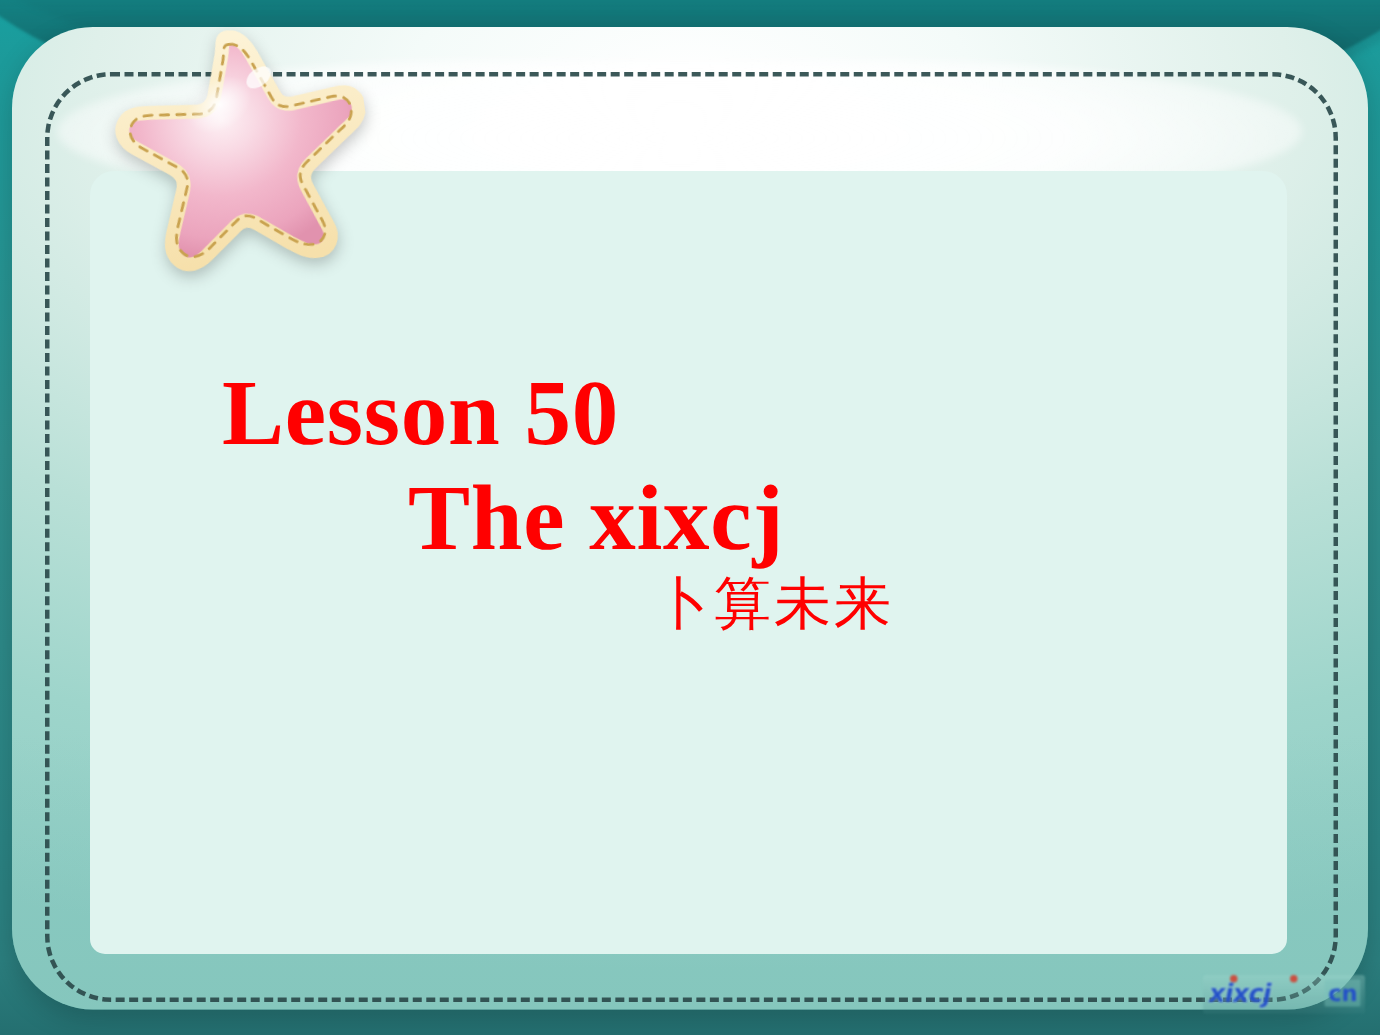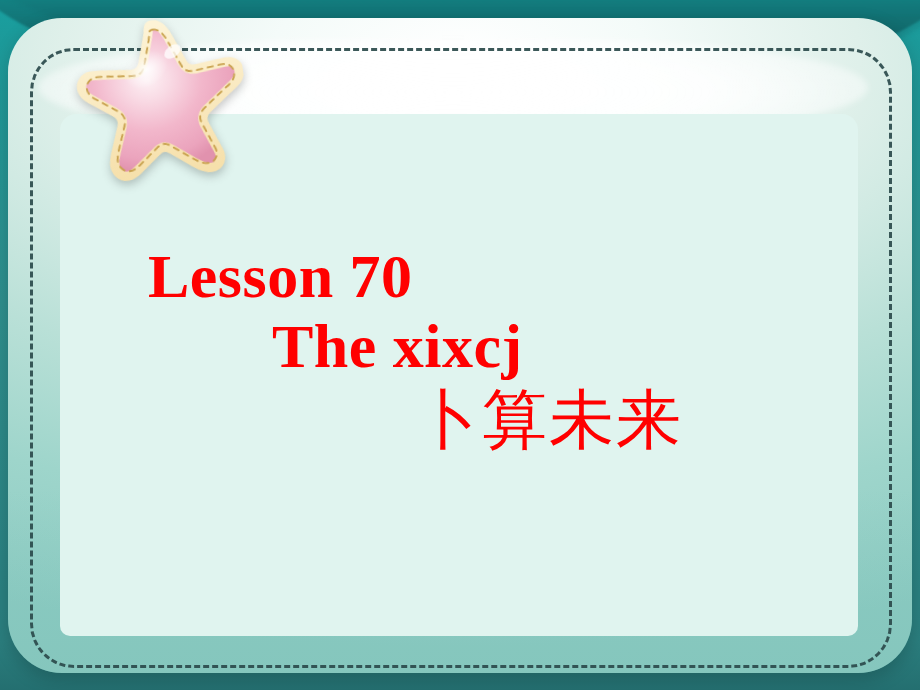--- a/index.html
+++ b/index.html
@@ -135,24 +135,24 @@
   .line2 {
     position: absolute;
     left: 212px;
     top: 201px;
     font-size: 62px;
     letter-spacing: 0.5px;
     white-space: nowrap;
   }
   .line3 {
     position: absolute;
-    left: 355px;
+    left: 376px;
     top: 273px;
-    font-size: 65px;
-    font-family: Liberation Sans, sans-serif;
+    font-size: 38px;
+    font-family: Liberation Mono, monospace;
     font-weight: normal;
     letter-spacing: 2px;
     white-space: nowrap;
   }
 
   
   .star-wrap {
     position: absolute;
     left: 78px;
     top: 14px;
@@ -218,21 +218,21 @@
 
   <div class="board"></div>
   <div class="board-gloss"></div>
   <div class="board-shade"></div>
 
   <div class="stitch"></div>
 
   <div class="panel"></div>
 
   <div class="titles">
-    <div class="line1">Lesson 70</div>
+    <div class="line1">Lesson 50</div>
     <div class="line2">The xixcj</div>
     <div class="line3">卜算未来</div>
   </div>
 
   <div class="star-wrap">
     <svg viewBox="0 0 200 200" xmlns="http://www.w3.org/2000/svg" aria-hidden="true">
       <defs>
         <radialGradient id="starBody" cx="42%" cy="36%" r="62%">
           <stop offset="0%" stop-color="#fdf0f4"></stop>
           <stop offset="22%" stop-color="#f9dbe5"></stop>
@@ -303,14 +303,20 @@
                L66 67
                C74 68 80 65 83 57
                L93 26
                C96 17 94 12 100 12 Z" fill="none" stroke="#c9a24f" stroke-width="2.4" stroke-dasharray="7 7" stroke-linecap="round" transform="translate(100 101) scale(0.935) translate(-100 -101)"></path>
 
       <ellipse cx="86" cy="64" rx="28" ry="20" fill="url(#starGloss)" transform="rotate(-26 86 64)"></ellipse>
       <ellipse cx="120" cy="47" rx="11" ry="7" fill="#ffffff" opacity="0.75" transform="rotate(-30 120 47)"></ellipse>
     </svg>
   </div>
 
+  <div class="watermark">
+    <span class="wm-dot" style="left:18px; top:0px;"></span>
+    <span class="wm-dot" style="left:58px; top:0px;"></span>
+    <span class="wm-text">xixcj</span>
+    <span class="wm-cn">cn</span>
+  </div>
 
 </div>
 
 </body></html>

